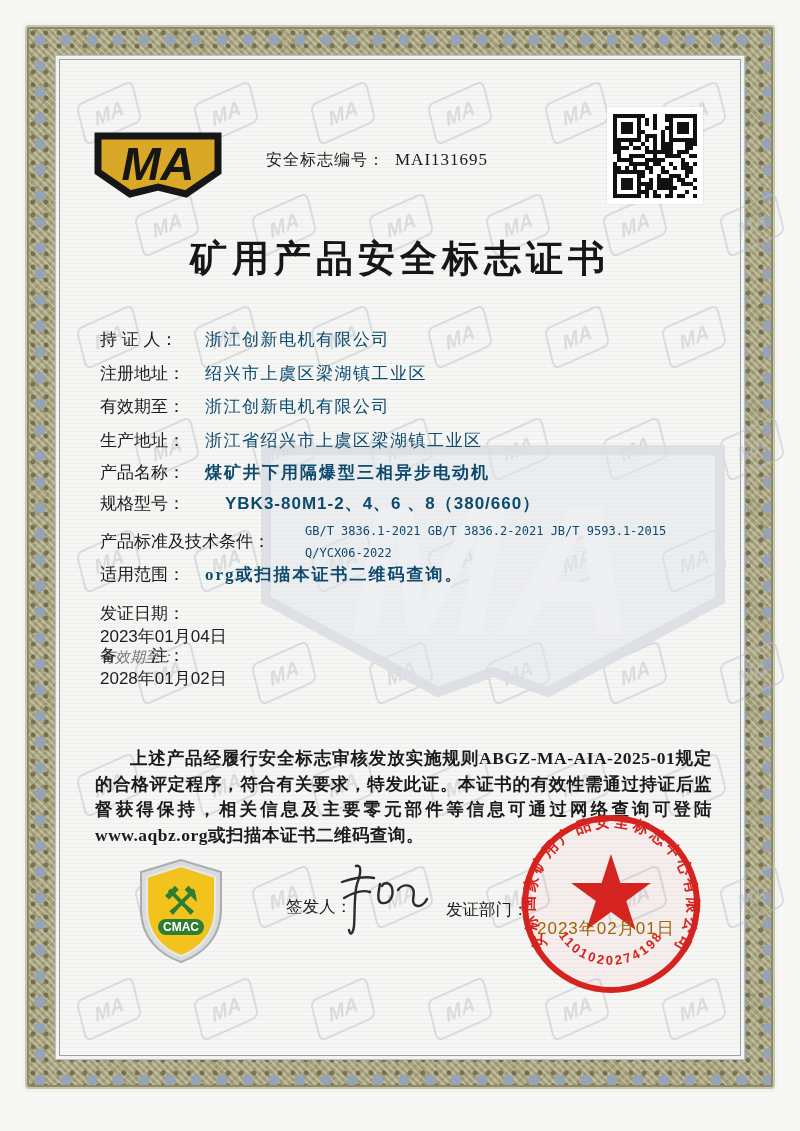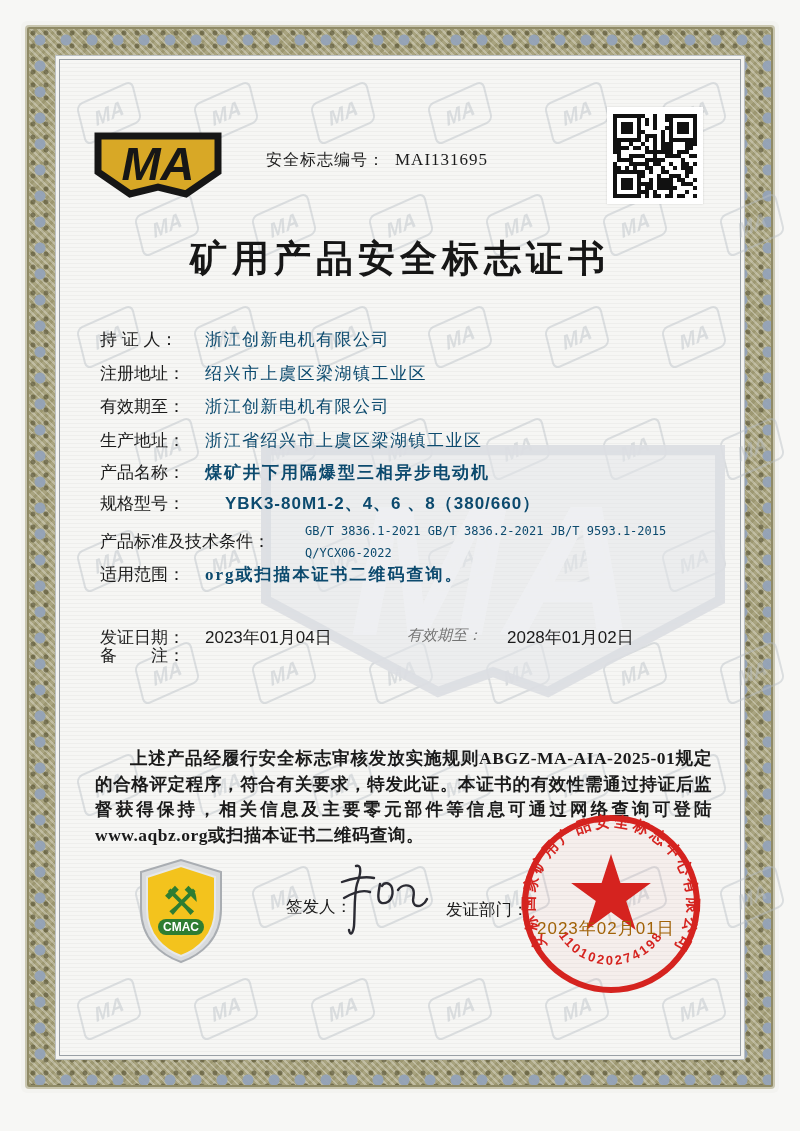--- a/index.html
+++ b/index.html
@@ -38,21 +38,21 @@
   .title{position:absolute;left:60px;right:60px;top:234px;text-align:center;
     font-size:37px;font-weight:bold;color:#161616;letter-spacing:5px;}
   
   .row{position:absolute;left:100px;display:flex;align-items:flex-start;}
   .lbl{width:105px;flex:none;font-size:17px;color:#1b1b1b;white-space:pre;}
   .val{font-family:"Liberation Serif",serif;font-size:17px;color:#0c4a6e;letter-spacing:1.5px;font-weight:500;}
   .val.kai-bold{font-weight:600;letter-spacing:2px;}
   .val.model{font-family:Liberation Sans, sans-serif;font-weight:bold;letter-spacing:1px;margin-left:20px;}
   .lbl.wide{width:205px;}
   .val.std{font-family:"DejaVu Sans Mono",monospace;font-size:12px;letter-spacing:0;width:420px;line-height:22px;font-weight:500;}
-  .drow{position:absolute;left:100px;top:626px;display:flex;}
+  .drow{position:absolute;left:100px;top:602px;display:flex;flex-direction:column;}
   .drow .l1{width:105px;flex:none;font-size:17px;color:#1b1b1b;white-space:pre;}
   .drow .v1{width:202px;flex:none;font-size:17px;color:#1b1b1b;}
   .drow .l2{width:100px;flex:none;font-size:15px;color:#737373;white-space:pre;font-style:italic;}
   .drow .v2{font-size:17px;color:#1b1b1b;}
   .remark{position:absolute;left:100px;top:644px;font-size:17px;color:#1b1b1b;white-space:pre;}
   
   .statement{position:absolute;left:95px;right:88px;top:746px;
     font-family:"Liberation Serif",serif;font-size:17.5px;font-weight:600;color:#1a1a1a;
     line-height:25.5px;text-align:justify;text-indent:2em;letter-spacing:0.5px;}
   

